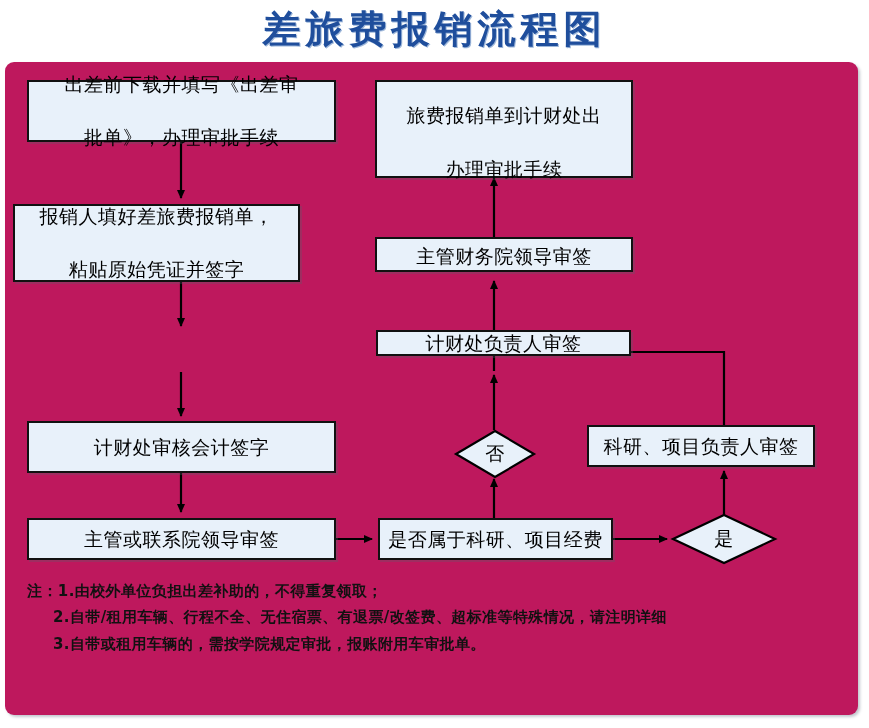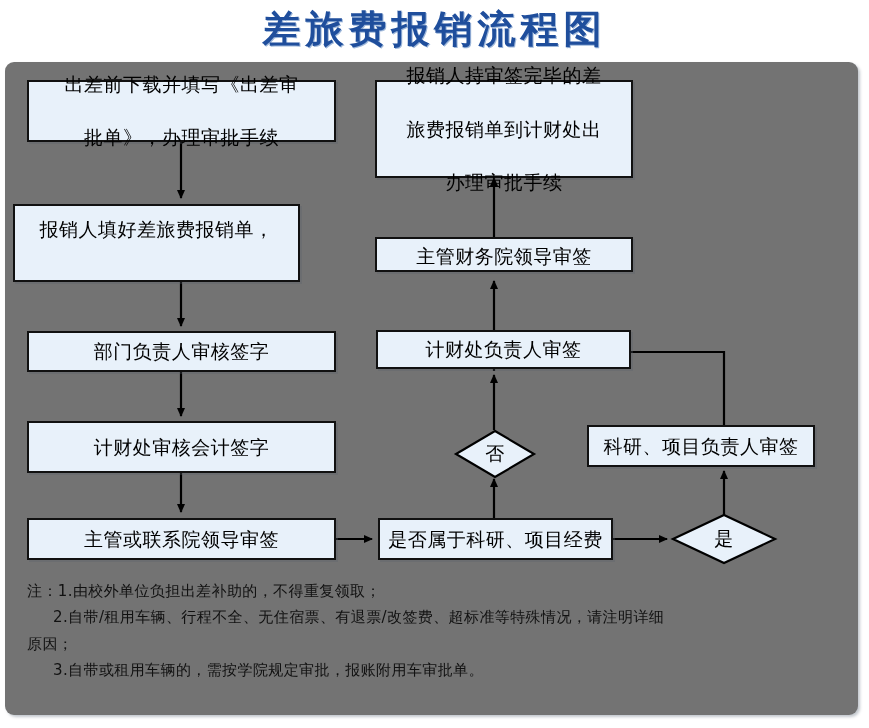--- a/index.html
+++ b/index.html
@@ -30,21 +30,21 @@
     text-shadow: 1px 1px 0 #9fb8da;
   }
 
   
   #diagram-panel {
     position: absolute;
     left: 5px;
     top: 62px;
     width: 853px;
     height: 653px;
-    background: #737373;
+    background: #be185d;
     border-radius: 9px;
     box-shadow: 2px 2px 3px rgba(120,130,145,.45);
     overflow: hidden;
   }
 
   
   .node {
     position: absolute;
     background: #e8f1fa;
     border: 2px solid #111;
@@ -86,21 +86,21 @@
     pointer-events: none;
   }
 
   
   #notes {
     position: absolute;
     left: 22px;
     top: 516px;
     width: 810px;
     font-size: 15px;
-    font-weight: normal;
+    font-weight: bold;
     line-height: 1.75;
     color: #111;
     letter-spacing: .4px;
   }
   #notes p { margin: 0; }
   #notes .indent { text-indent: 26px; }
 </style>
 </head>
 <body>
 
@@ -145,26 +145,24 @@
   <div class="node" style="left:22px; top:18px; width:309px; height:62px;">
     <span>
       <span>出差前下载并填写《出差审</span><br>
       <span>批单》，办理审批手续</span>
     </span>
   </div>
 
   <div class="node" style="left:8px; top:142px; width:287px; height:78px;">
     <span>
       <span>报销人填好差旅费报销单，</span><br>
+      <span>粘贴原始凭证并签字</span>
     </span>
   </div>
 
-  <div class="node" style="left:22px; top:269px; width:309px; height:41px;">
-    <span>部门负责人审核签字</span>
-  </div>
 
   <div class="node" style="left:22px; top:359px; width:309px; height:52px;">
     <span>计财处审核会计签字</span>
   </div>
 
   <div class="node" style="left:22px; top:456px; width:309px; height:42px;">
     <span>主管或联系院领导审签</span>
   </div>
 
   <div class="node" style="left:373px; top:456px; width:235px; height:42px;">
@@ -182,36 +180,35 @@
     <svg width="80" height="48" viewBox="0 0 80 48">
       <polygon points="40,1 79,24 40,47 1,24" fill="#e8f1fa" stroke="#000" stroke-width="2.2"></polygon>
     </svg>
     <div class="dlabel">否</div>
   </div>
 
   <div class="node" style="left:582px; top:363px; width:228px; height:42px;">
     <span>科研、项目负责人审签</span>
   </div>
 
-  <div class="node" style="left:371px; top:268px; width:255px; height:39px;">
+  <div class="node" style="left:371px; top:268px; width:255px; height:26px;">
     <span>计财处负责人审签</span>
   </div>
 
   <div class="node" style="left:370px; top:175px; width:258px; height:35px;align-items:flex-end;">
     <span>主管财务院领导审签</span>
   </div>
 
   <div class="node" style="left:370px; top:18px; width:258px; height:98px;">
     <span>
-      <span>报销人持审签完毕的差</span><br>
+      <br>
       <span>旅费报销单到计财处出</span><br>
       <span>办理审批手续</span>
     </span>
   </div>
 
   <div id="notes">
     <p>注：1.由校外单位负担出差补助的，不得重复领取；</p>
     <p class="indent">2.自带/租用车辆、行程不全、无住宿票、有退票/改签费、超标准等特殊情况，请注明详细</p>
-    <p>原因；</p>
     <p class="indent">3.自带或租用车辆的，需按学院规定审批，报账附用车审批单。</p>
   </div>
 
 </div>
 
 </body></html>

